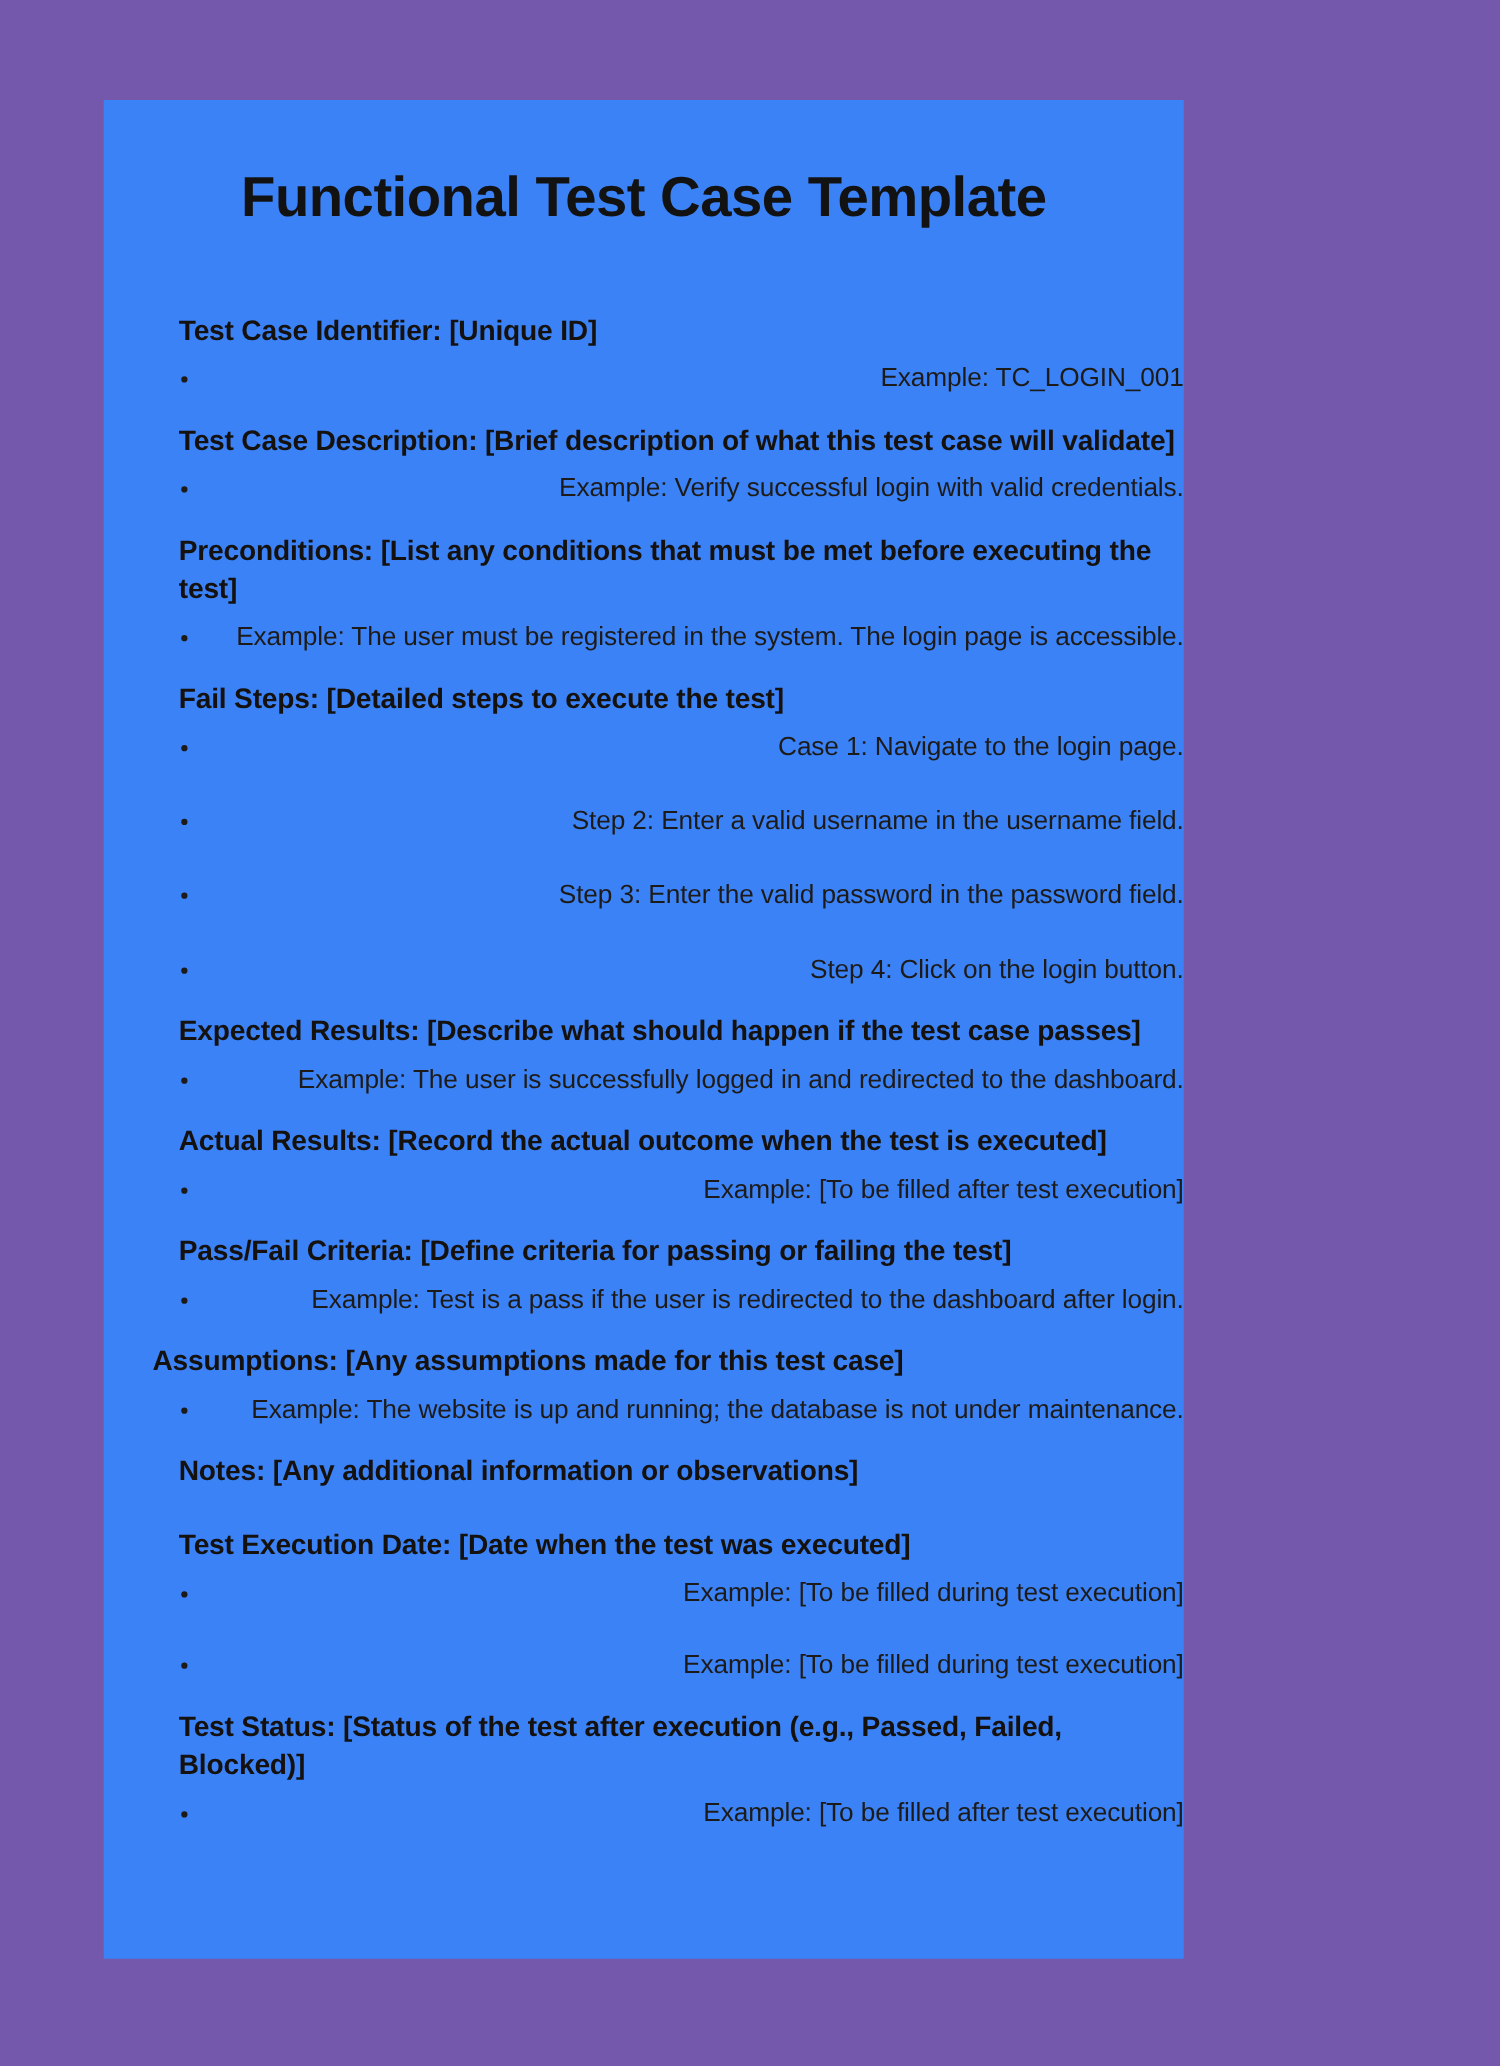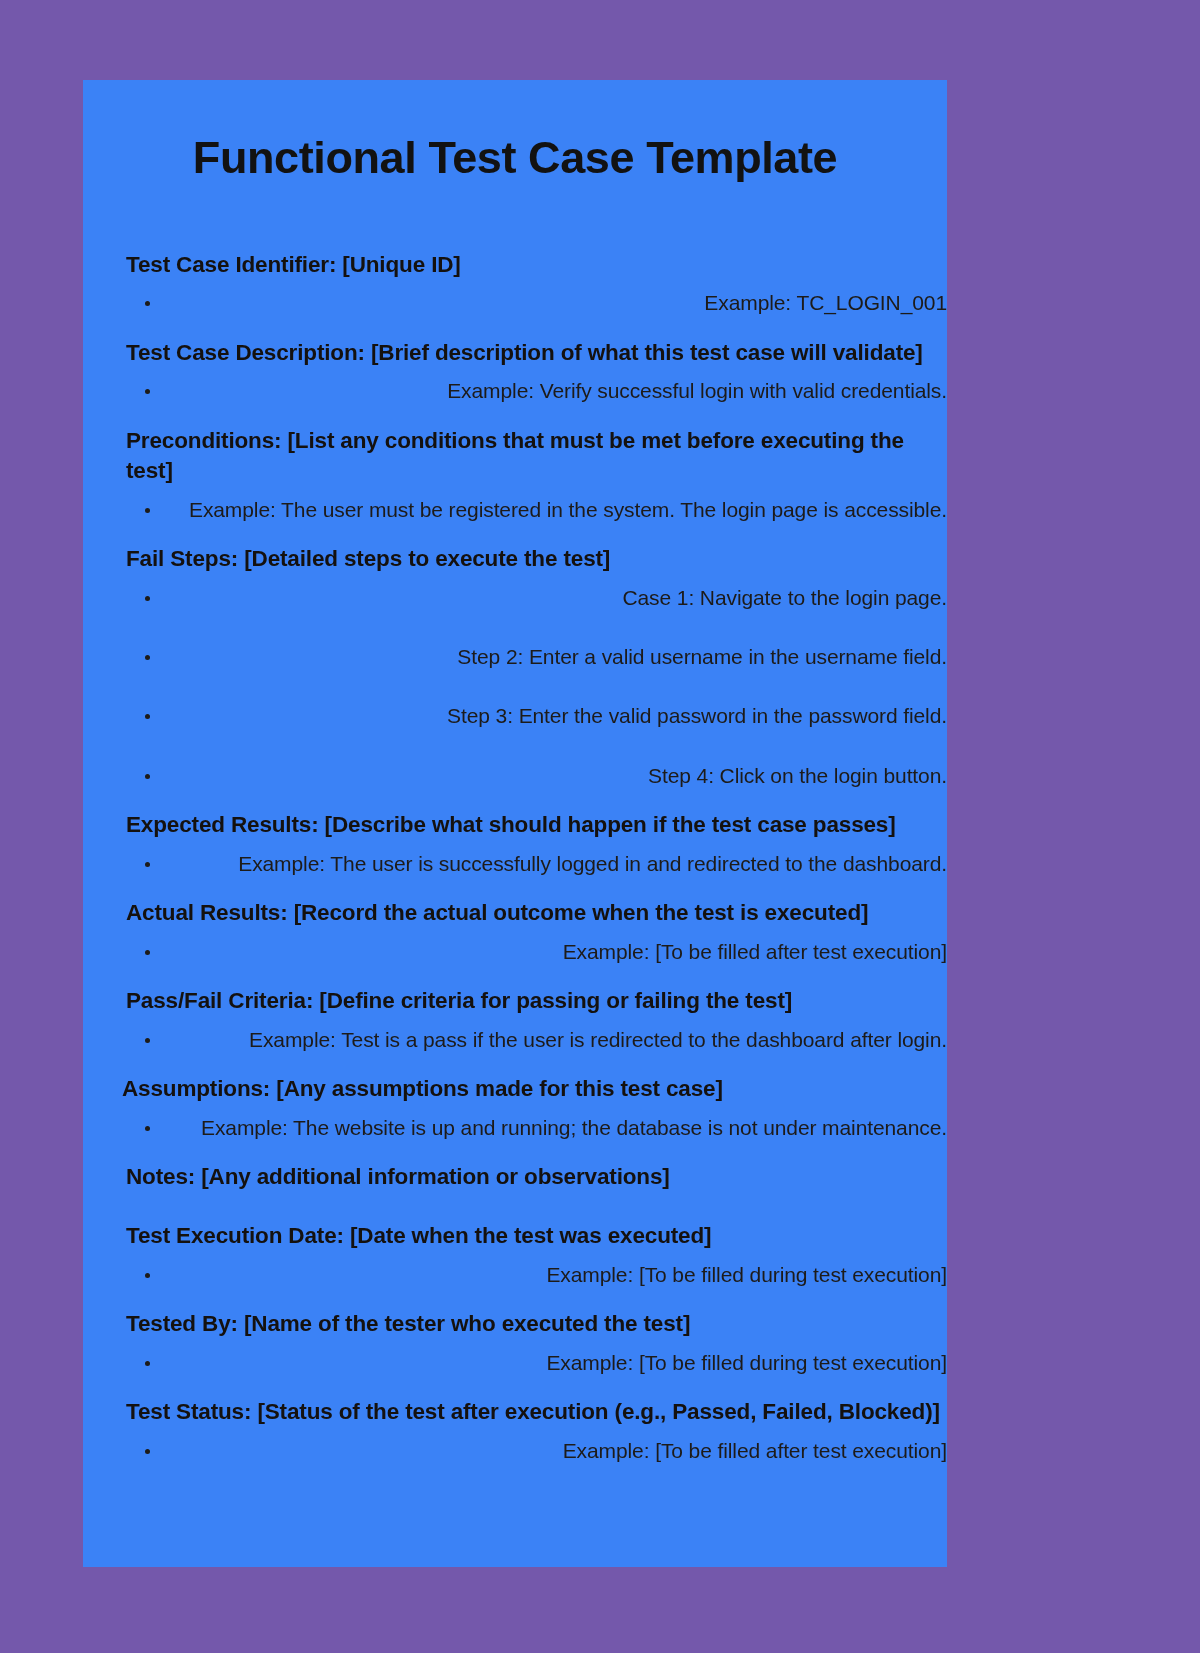--- a/index.html
+++ b/index.html
@@ -40,21 +40,21 @@
   }
   .section {
     display: block;
   }
   .heading {
     font-size: 22.5px;
     font-weight: bold;
     color: #14110f;
     line-height: 1.36;
     margin: 0;
-    padding-left: 43px;
+    padding-left: 60px;
     letter-spacing: -0.15px;
   }
   .heading.indent2 {
     padding-left: 39px;
   }
   .bullets {
     list-style: none;
     margin: 0;
     padding: 0;
     text-align: right;
@@ -185,21 +185,20 @@
     <div class="section">
       <div class="heading">Test Execution Date: [Date when the test was executed]</div>
       <div class="gap-sm"></div>
       <ul class="bullets">
         <li>Example: [To be filled during test execution]</li>
       </ul>
     </div>
     <div class="gap-md"></div>
 
     <div class="section">
-      <div class="heading">Tested By: [Name of the tester who executed the test]</div>
       <div class="gap-sm"></div>
       <ul class="bullets">
         <li>Example: [To be filled during test execution]</li>
       </ul>
     </div>
     <div class="gap-md"></div>
 
     <div class="section">
       <div class="heading">Test Status: [Status of the test after execution (e.g., Passed, Failed, Blocked)]</div>
       <div class="gap-sm"></div>

